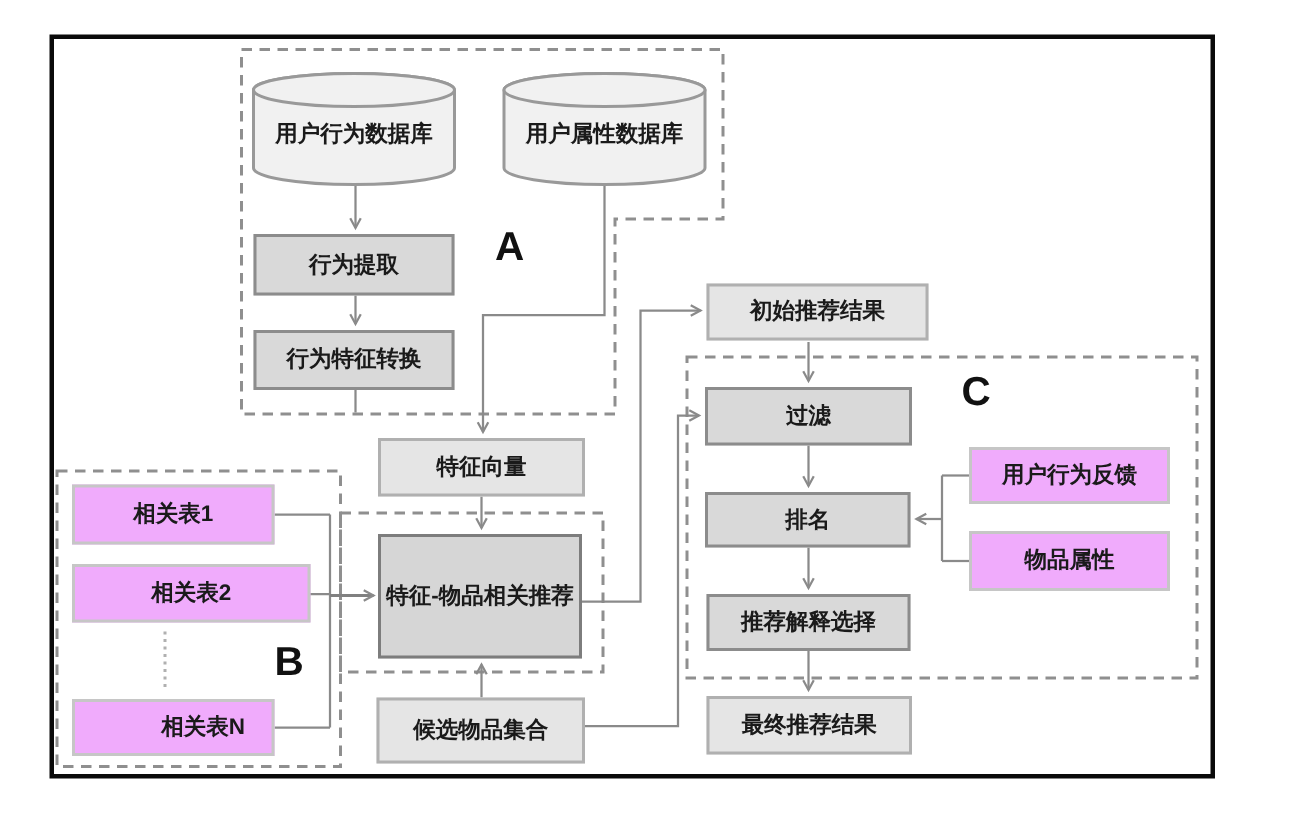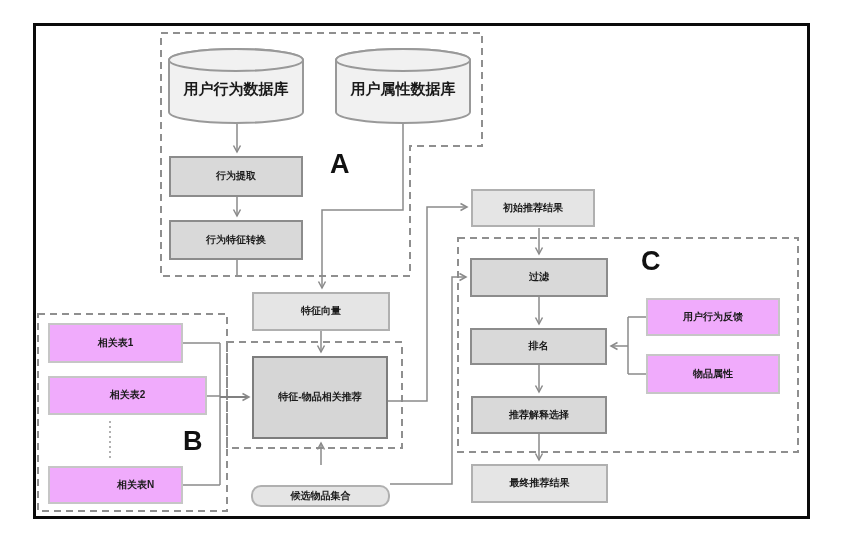--- a/index.html
+++ b/index.html
@@ -2,21 +2,21 @@
 <html><head>
 <meta charset="utf-8">
 <style>
   html,body{margin:0;padding:0;background:#fff;}
   #canvas{position:relative;width:863px;height:542px;background:#ffffff;overflow:hidden;
           font-family:"Liberation Sans","DejaVu Sans",sans-serif;color:#1a1a1a;}
   #frame{position:absolute;left:33px;top:23px;width:777px;height:496px;
          border:3px solid #0a0a0a;box-sizing:border-box;}
   #wires{position:absolute;left:0;top:0;width:863px;height:542px;}
   .box{position:absolute;display:flex;align-items:center;justify-content:center;
-       box-sizing:border-box;text-align:center;font-size:10px;font-weight:bold;
+       box-sizing:border-box;text-align:center;font-size:15px;font-weight:bold;
        line-height:1.45;}
   .process{background:#d9d9d9;border:2px solid #8c8c8c;}
   .process-strong{background:#d6d6d6;border:2px solid #7d7d7d;}
   .data{background:#e5e5e5;border:2px solid #b0b0b0;}
   .input{background:#f0abfc;border:2px solid #c6c6c6;}
   .cyl-label{position:absolute;display:flex;align-items:center;justify-content:center;
        font-size:15px;font-weight:bold;text-align:center;}
   .group-label{position:absolute;font-size:27px;font-weight:bold;color:#111;}
 </style>
 </head>
@@ -79,23 +79,23 @@
 
   <div class="box input" style="left:48px;top:323px;width:135px;height:40px;">相关表1</div>
   <div class="box input" style="left:48px;top:376px;width:159px;height:39px;">相关表2</div>
   <div class="box input" style="left:48px;top:466px;width:135px;height:38px;padding-left:40px;">相关表N</div>
 
   <div class="box process-strong" style="left:252px;top:356px;width:136px;height:83px;flex-direction:row;">
     <span>特征-物品</span>
     <span>相关推荐</span>
   </div>
 
-  <div class="box data" style="left:251px;top:485px;width:139px;height:22px;border-radius:10px;">候选物品集合</div>
+  <div class="box data" style="left:251px;top:465px;width:139px;height:44px;">候选物品集合</div>
 
-  <div class="box data" style="left:471px;top:189px;width:124px;height:38px;">初始推荐结果</div>
+  <div class="box data" style="left:471px;top:189px;width:148px;height:38px;">初始推荐结果</div>
   <div class="box process" style="left:470px;top:258px;width:138px;height:39px;">过滤</div>
   <div class="box process" style="left:470px;top:328px;width:137px;height:37px;">排名</div>
   <div class="box process" style="left:471px;top:396px;width:136px;height:38px;">推荐解释选择</div>
   <div class="box data" style="left:471px;top:464px;width:137px;height:39px;">最终推荐结果</div>
 
   <div class="box input" style="left:646px;top:298px;width:134px;height:38px;">用户行为反馈</div>
   <div class="box input" style="left:646px;top:354px;width:134px;height:40px;">物品属性</div>
 
   <div class="group-label" style="left:330px;top:149px;">A</div>
   <div class="group-label" style="left:183px;top:426px;">B</div>

